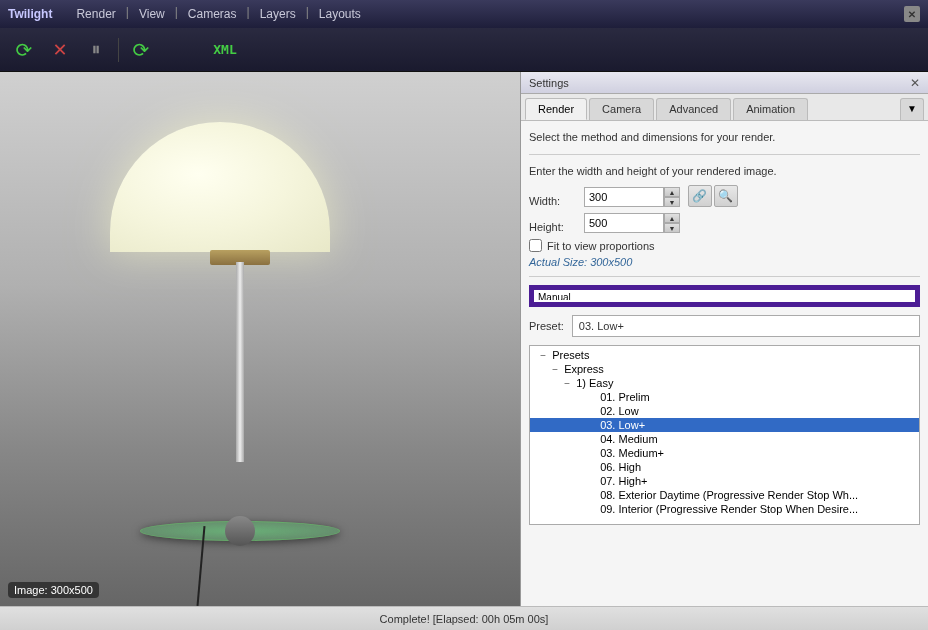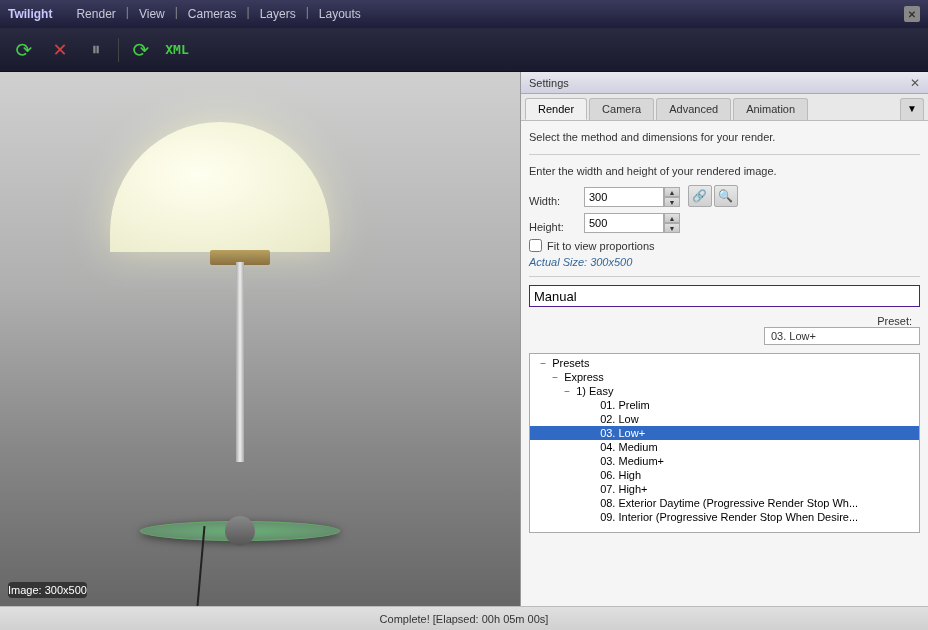--- a/index.html
+++ b/index.html
@@ -114,21 +114,21 @@
       width: 2px; height: 80px;
       background: #222;
       bottom: 0; left: 200px;
       transform: rotate(5deg);
     }
     #image-label {
       position: absolute;
       bottom: 8px; left: 8px;
       background: rgba(0,0,0,0.5);
       color: #fff;
-      padding: 2px 0;
+      padding: 2px 6px;
       font-size: 11px;
       border-radius: 4px;
     }
 
     
     #settings-panel {
       flex: 1;
       background: #f0f0f0;
       display: flex;
       flex-direction: column;
@@ -254,23 +254,22 @@
       height: 22px;
       border: 1px solid #aaa;
       background: #fff;
       font-size: 11px;
       padding: 2px 4px;
       appearance: none;
     }
 
     .preset-row {
       display: flex;
-      align-items: flex-end;
+      align-items: center;
       margin-bottom: 8px;
-      flex-direction: column;
     }
     .preset-label { font-size: 11px; color: #333; margin-right: 8px; }
     .preset-value {
       flex: 1;
       height: 22px;
       border: 1px solid #aaa;
       background: #fff;
       font-size: 11px;
       padding: 2px 6px;
       color: #333;
@@ -324,21 +323,21 @@
   </div>
   <div class="close-btn">✕</div>
 </div>
 
 <div id="toolbar">
   <div class="toolbar-btn" style="color:#44cc44; font-size:20px;">⟳</div>
   <div class="toolbar-btn" style="color:#cc4444; font-size:18px;">✕</div>
   <div class="toolbar-btn" style="color:#888; font-size:18px;">⏸</div>
   <div class="toolbar-sep"></div>
   <div class="toolbar-btn" style="color:#44cc44; font-size:20px;">⟳</div>
-  <div class="toolbar-btn" style="color:#44cc44; font-size:13px; font-weight:bold; font-family:monospace;">XML</div>
+  <div class="toolbar-btn" style="color:#44cc44; font-size:13px; font-weight:bold; font-family:monospace;margin-left:48px;">XML</div>
 </div>
 
 <div id="main-area">
 
   <div id="image-panel">
     <div id="lamp-render">
 
       <div class="lamp-globe"></div>
       <div class="lamp-base-top"></div>
       <div class="lamp-stem"></div>
@@ -397,21 +396,21 @@
         <input type="checkbox" style="">
         <span>Fit to view proportions</span>
       </div>
 
       <div class="actual-size">Actual Size: 300x500</div>
 
       <hr class="settings-section-sep">
 
 
       <div class="save-method-wrap">
-        <select class="save-select" style="flex:1; height:22px; border:1px solid #4c1d95; font-size:13px;">
+        <select class="save-select" style="flex:1; height:22px; border:5px solid #4c1d95; font-size:10px;">
           <option>Manual</option>
           <option>Auto</option>
           <option>Prompt</option>
         </select>
       </div>
 
       <div class="preset-row">
         <span class="preset-label">Preset:</span>
         <input type="text" class="preset-value" value="03. Low+" style="">
       </div>

